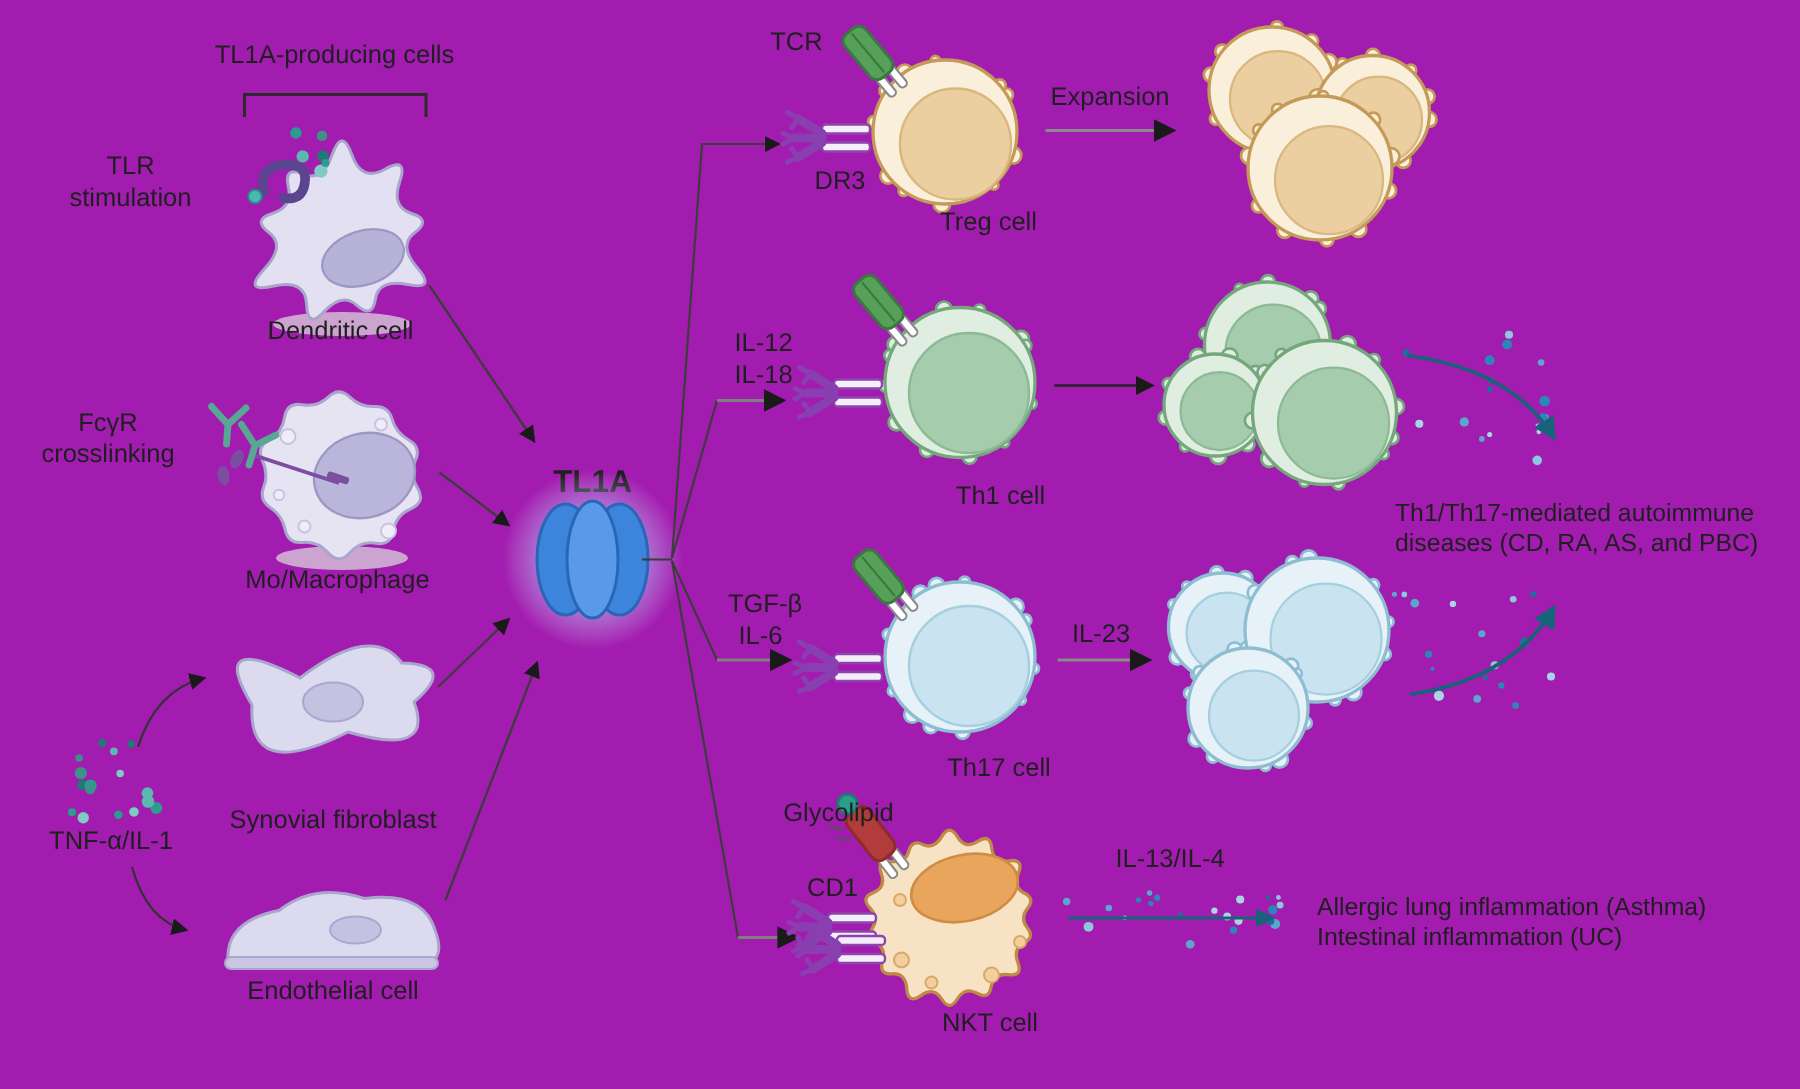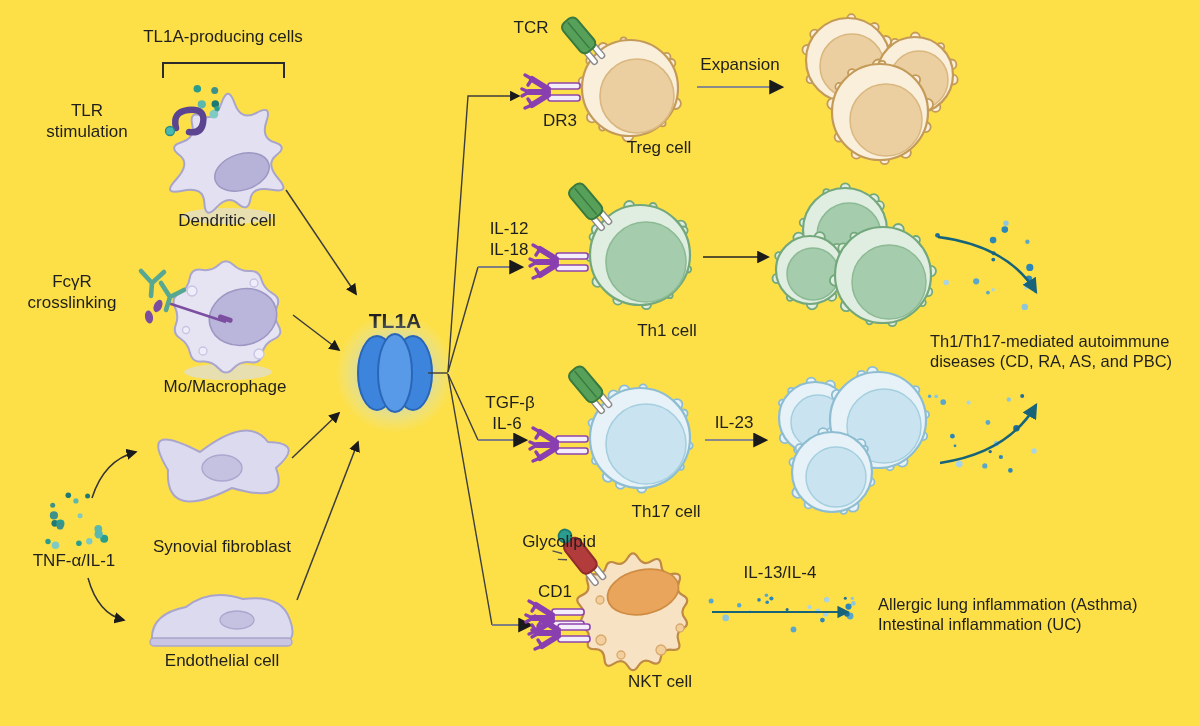--- a/index.html
+++ b/index.html
@@ -1,16 +1,16 @@
 <!DOCTYPE html>
 <html><head>
 <meta charset="utf-8">
 <style>
   html,body{margin:0;padding:0;background:#ffffff;}
-  .stage{position:relative;width:1200px;height:726px;background:#fde047;overflow:hidden;}
+  .stage{position:relative;width:1200px;height:726px;background:#a21caf;overflow:hidden;}
   svg{display:block;}
   text{font-family:"Liberation Sans",sans-serif;fill:#1f1f1f;}
   .lbl{font-size:17px;}
   .ctr{text-anchor:middle;}
   .tl1a{font-size:21px;font-weight:bold;}
   .maroon{font-size:16.5px;}
 </style>
 </head>
 <body>
 

